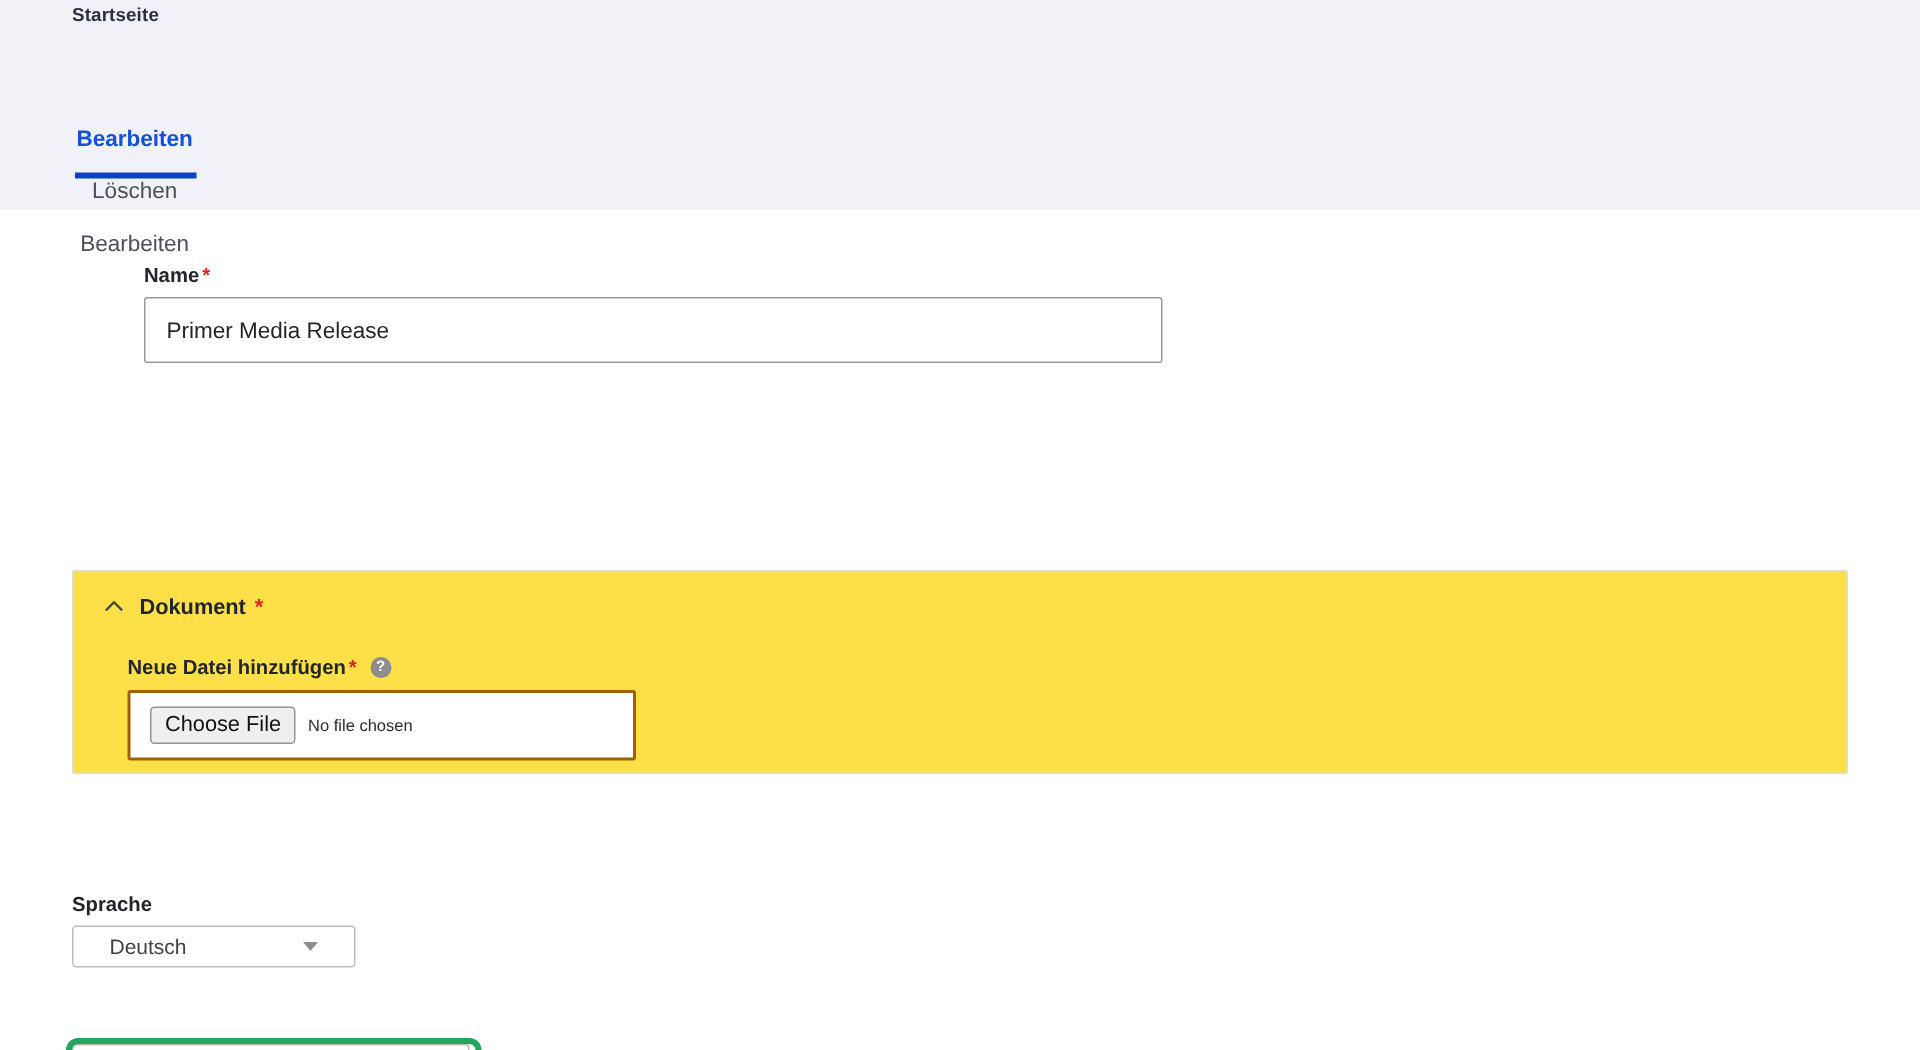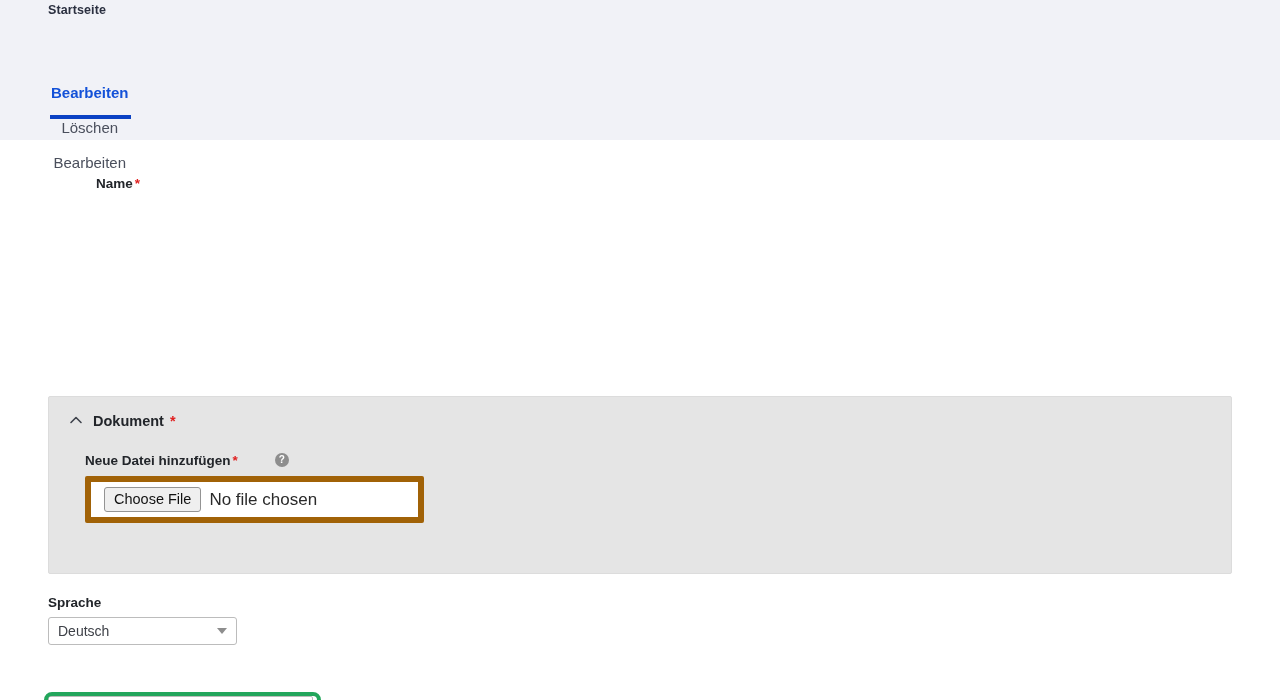--- a/index.html
+++ b/index.html
@@ -121,27 +121,27 @@
     font-size: 15px;
     color: #22252a;
     padding: 0 14px;
     outline: none;
   }
 
   
   .panel {
     position: absolute;
     left: 48px;
-    top: 256px;
+    top: 240px;
     width: 1184px;
-    height: 178px;
+    height: 136px;
     box-sizing: border-box;
     border: 1px solid #dcdcdc;
     border-radius: 2px;
-    background: #e5e5e5;
+    background: #fde047;
   }
   .panel-header {
     display: flex;
     align-items: center;
     padding: 16px 0 0 20px;
   }
   .chev {
     width: 14px;
     height: 14px;
     margin-right: 10px;
@@ -152,23 +152,22 @@
   .panel-title {
     font-size: 14.5px;
     font-weight: bold;
     color: #22252a;
   }
   .panel-body {
     padding: 24px 0 0 36px;
   }
   .file-label-row {
     display: flex;
-    align-items: flex-start;
+    align-items: flex-end;
     margin-bottom: 8px;
-    gap: 28px;
   }
   .file-label {
     font-size: 13.5px;
     font-weight: bold;
     color: #22252a;
   }
   .help-icon {
     width: 14px;
     height: 14px;
     border-radius: 50%;
@@ -180,61 +179,61 @@
     text-align: center;
     display: inline-block;
     margin-left: 9px;
     font-family: "Liberation Sans", sans-serif;
     user-select: none;
   }
   .file-box {
     box-sizing: border-box;
     width: 339px;
     height: 47px;
-    border: 6px solid #a16207;
+    border: 2px solid #a16207;
     border-radius: 2px;
     background: #fff;
     display: flex;
     align-items: center;
     padding-left: 13px;
   }
   .choose-btn {
     font-family: "Liberation Sans", sans-serif;
     font-size: 14.5px;
     color: #111;
     background: #efefef;
     border: 1px solid #949494;
     border-radius: 3px;
     padding: 2px 9px 3px 9px;
     cursor: pointer;
     line-height: 1.25;
   }
   .no-file {
-    font-size: 17px;
+    font-size: 11px;
     color: #2a2a2a;
     margin-left: 8px;
   }
 
   
   .sprache-field {
     position: absolute;
     left: 48px;
     top: 455px;
   }
   .select-small {
     box-sizing: border-box;
     width: 189px;
     height: 28px;
     border: 1px solid #bcbcbc;
     border-radius: 3px;
     background: #fff;
     font-family: inherit;
     font-size: 14px;
     color: #3e4148;
-    padding: 0 9px;
+    padding: 0 24px;
     display: flex;
     align-items: center;
     justify-content: space-between;
     cursor: pointer;
   }
   .caret {
     width: 0;
     height: 0;
     border-left: 5px solid transparent;
     border-right: 5px solid transparent;
@@ -291,20 +290,21 @@
     <button class="tab">Bearbeiten</button>
   </div>
 </div>
 
 <div class="form-area">
 
   <div class="name-field">
     <label class="field-label">
       <span>Name</span><span class="req">*</span>
     </label>
+    <input class="text-input" type="text" value="Primer Media Release" style="">
   </div>
 
   <div class="panel">
     <div class="panel-header">
       <span class="chev">
         <svg width="14" height="14" viewBox="0 0 14 14" aria-hidden="true">
           <polyline points="2,9.5 7,4.5 12,9.5" fill="none" stroke="#3f434c" stroke-width="1.6" stroke-linecap="round" stroke-linejoin="round"></polyline>
         </svg>
       </span>
       <span class="panel-title">

